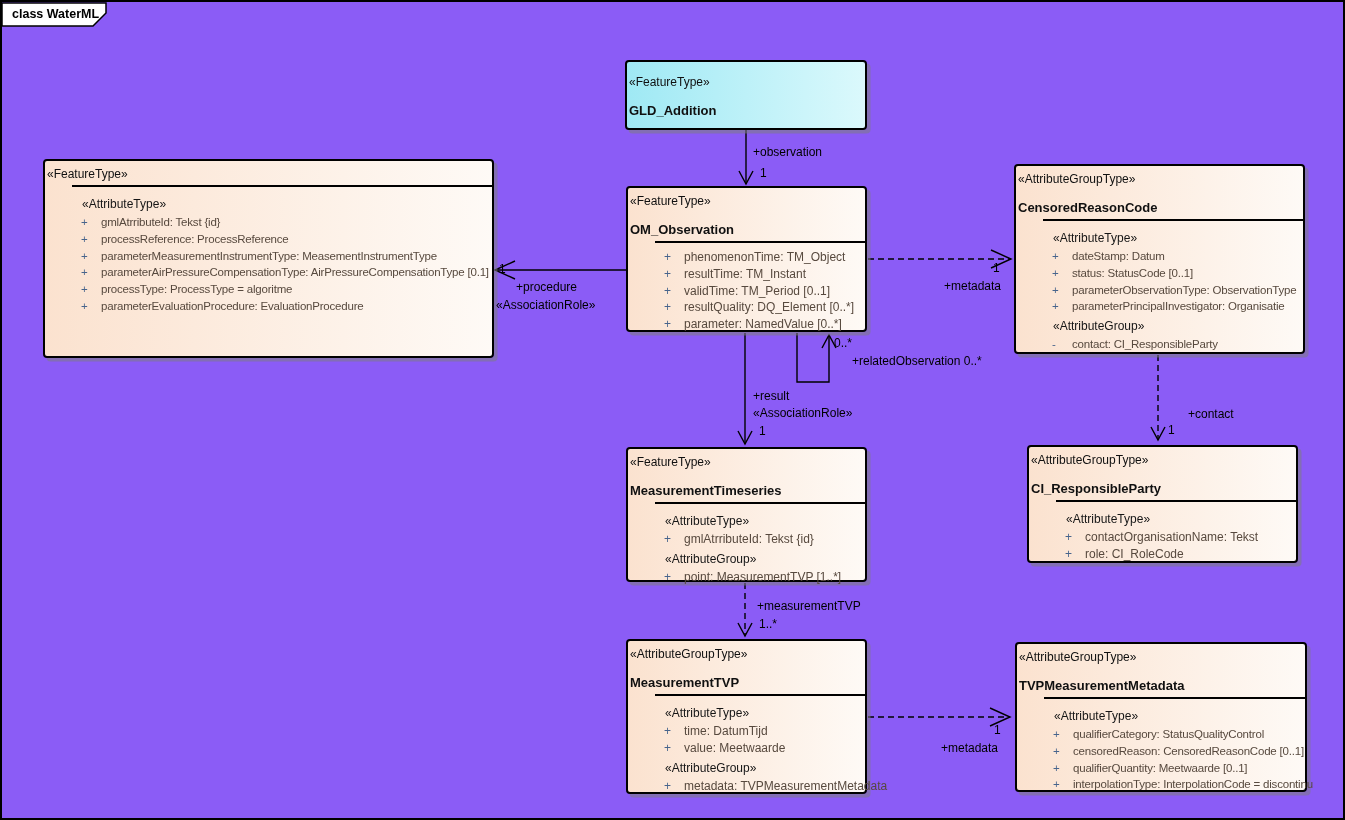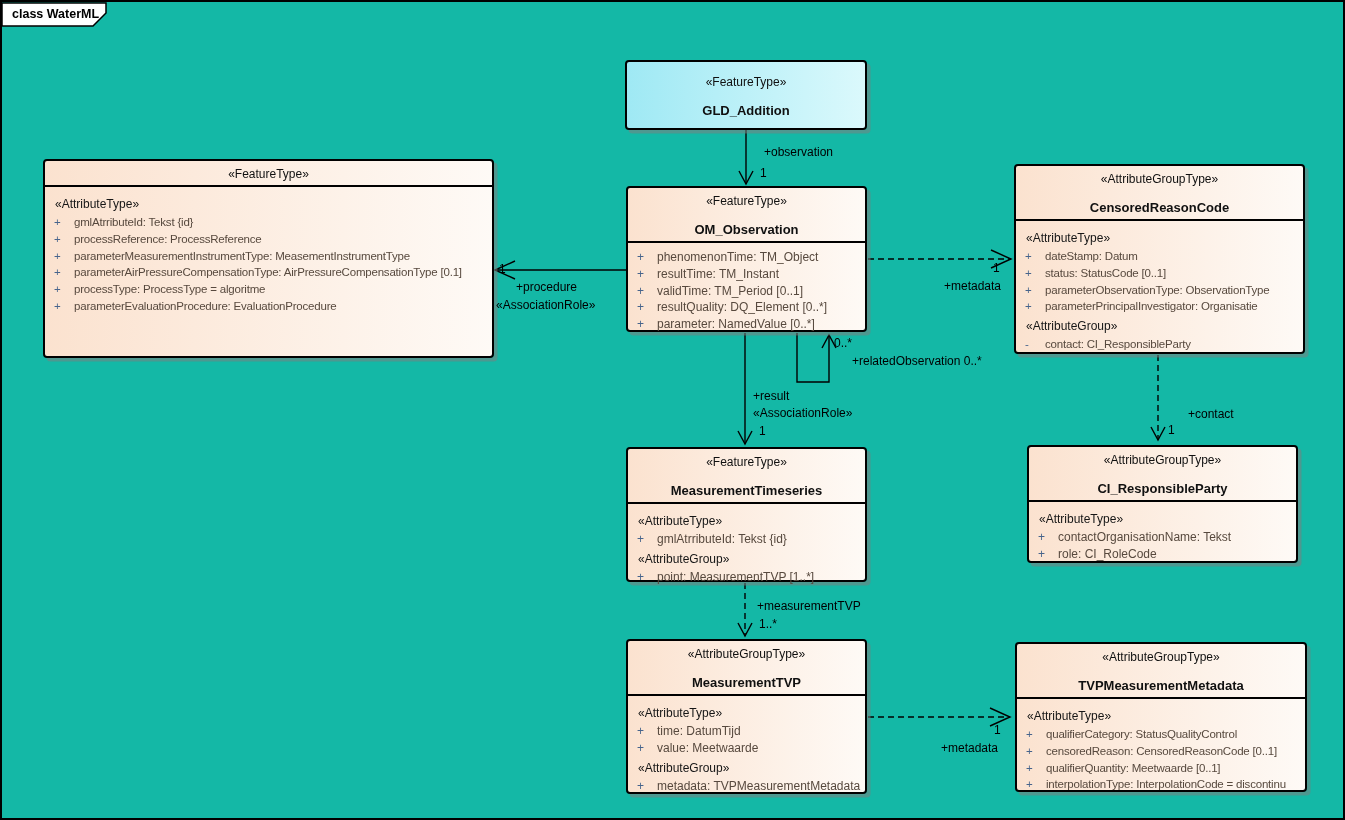--- a/index.html
+++ b/index.html
@@ -1,43 +1,43 @@
 <!DOCTYPE html>
 <html><head>
 <meta charset="utf-8">
 <style>
   html,body { margin:0; padding:0; background:#ffffff; }
   .canvas {
     position:relative;
     width:1345px; height:820px;
     box-sizing:border-box;
     border:2px solid #000;
-    background:#14b8a6;
+    background:#8b5cf6;
     font-family:"Liberation Sans", sans-serif;
     overflow:hidden;
   }
   .connector-layer { position:absolute; left:0; top:0; width:1345px; height:820px; }
   .frame-tab-label {
     position:absolute; left:10px; top:5px;
     font-size:12.5px; font-weight:bold; color:#000;
   }
   .uml-class {
     position:absolute;
     box-sizing:border-box;
     border:2px solid #000;
     border-radius:4px;
     background:linear-gradient(90deg, var(--peachL,#fbe2cf), var(--peachR,#fefaf6));
     box-shadow:3.5px 3.5px 0 rgba(125,125,125,0.55);
   }
   .uml-class.cyan { background:linear-gradient(90deg, var(--cyanL,#9fe9f4), var(--cyanR,#dbf9fc)); }
-  .chdr { text-align:center; padding:6px 2px 4px; }
+  .chdr { text-align:left; padding:6px 2px 4px; }
   .header-only .chdr { padding-top:13px; }
   .stereo { font-size:12px; color:#101010; }
   .cname  { font-size:13px; font-weight:bold; color:#101010; margin-top:14px; }
-  .cbody  { border-top:2px solid #000; padding:6px 4px 4px 6px; }
+  .cbody  { border-top:2px solid #000; padding:6px 4px 4px 6px;margin-left:27px; }
   .sec-heading { font-size:12px; color:#161616; margin:4px 0 2px 4px; line-height:15px; }
   .attr-row { display:flex; white-space:nowrap; line-height:16.8px; font-size:12px; color:#57493e; }
   .attr-row .vis { flex:none; width:20px; padding-left:3px; color:#47648c; }
   .wide .attr-row { font-size:11.5px; letter-spacing:-0.2px; }
   .clabel { position:absolute; font-size:12px; color:#000; white-space:nowrap; }
 </style>
 </head>
 <body>
 
 <div class="canvas" style="--peachL: #fbe2cf; --peachR: #fefaf6; --cyanL: #9fe9f4; --cyanR: #dbf9fc;">
@@ -268,21 +268,21 @@
           <span class="vis">+</span>
           <span>qualifierQuantity: Meetwaarde [0..1]</span>
         </div>
         <div class="attr-row">
           <span class="vis">+</span>
           <span>interpolationType: InterpolationCode = discontinu</span>
         </div>
       </div>
   </div>
 
-  <div class="clabel" style="left:751px; top:143px;margin-left:11px;">+observation</div>
+  <div class="clabel" style="left:751px; top:143px;">+observation</div>
   <div class="clabel" style="left:758px; top:164px;">1</div>
 
   <div class="clabel" style="left:497px; top:260px;">1</div>
   <div class="clabel" style="left:478px; top:278px;padding-left:36px;">+procedure</div>
   <div class="clabel" style="left:494px; top:296px;">«AssociationRole»</div>
 
   <div class="clabel" style="left:991px; top:259px;">1</div>
   <div class="clabel" style="left:942px; top:277px;">+metadata</div>
 
   <div class="clabel" style="left:832px; top:334px;">0..*</div>

